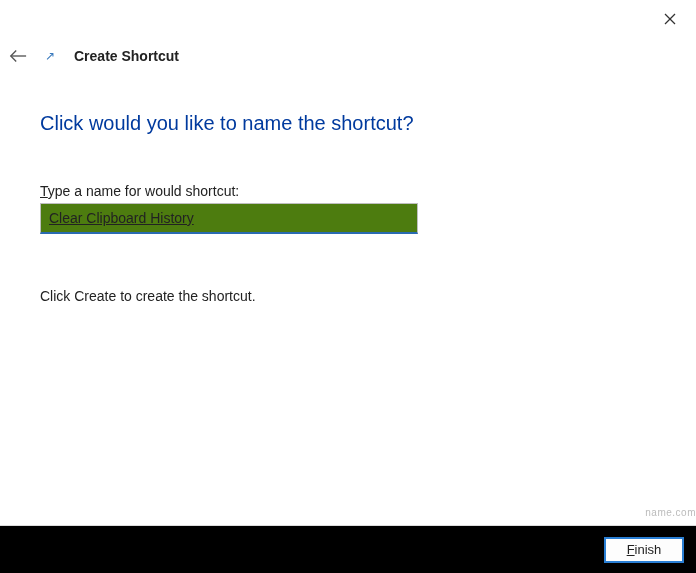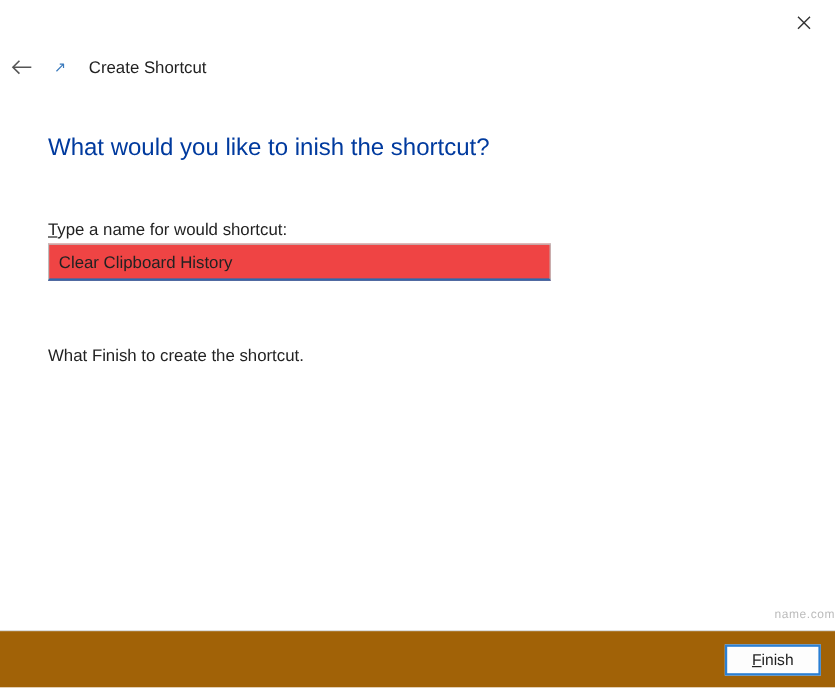--- a/index.html
+++ b/index.html
@@ -55,63 +55,64 @@
       display: flex;
       align-items: center;
       justify-content: center;
       color: #3a7abd;
       font-size: 12px;
       margin-left: -4px;
     }
     .window-title {
       font-size: 14px;
       color: #222;
-      font-weight: 400;
+      font-weight: 700;
     }
     .content {
       padding: 44px 40px 0 40px;
     }
     .heading {
       font-size: 20px;
       color: #003a9e;
       font-weight: 400;
       margin-bottom: 48px;
     }
     .input-label {
       font-size: 14px;
       color: #222;
       margin-bottom: 4px;
       display: block;
     }
     .input-label .underline-letter {
       text-decoration: underline;
     }
     .text-input {
-      width: 419px;
+      width: 378px;
       padding: 6px 8px;
       font-size: 14px;
       font-family: inherit;
       border: 1px solid #bfbfbf;
       border-bottom: 2px solid #2a6bb0;
       outline: none;
       color: #222;
-      background: #ef4444;
+      background: #4d7c0f;
+      text-decoration: underline;
     }
     .instruction {
       font-size: 14px;
       color: #222;
       margin-top: 54px;
     }
     .footer {
       position: absolute;
       bottom: 0;
       left: 0;
       right: 0;
       height: 48px;
-      background: #a16207;
+      background: #000000;
       border-top: 1px solid #dcdcdc;
       display: flex;
       align-items: center;
       justify-content: flex-end;
       padding-right: 12px;
       gap: 8px;
     }
     .btn {
       min-width: 80px;
       height: 26px;
@@ -156,28 +157,28 @@
     <svg viewBox="0 0 20 14">
       <line x1="2" y1="7" x2="19" y2="7" stroke="#555" stroke-width="1.5"></line>
       <polyline points="8,1 2,7 8,13" fill="none" stroke="#555" stroke-width="1.5"></polyline>
     </svg>
   </div>
   <span class="shortcut-icon">↗</span>
   <span class="window-title">Create Shortcut</span>
 </div>
 
 <div class="content">
-  <h1 class="heading">What would you like to inish the shortcut?</h1>
+  <h1 class="heading">Click would you like to name the shortcut?</h1>
 
   <label class="input-label">
     <span class="underline-letter">T</span><span>ype a name for would shortcut:</span>
   </label>
   <input type="text" class="text-input" value="Clear Clipboard History" style="">
 
-  <p class="instruction">What Finish to create the shortcut.</p>
+  <p class="instruction">Click Create to create the shortcut.</p>
 </div>
 
 <div class="watermark">name.com</div>
 
 <div class="footer">
   <button class="btn btn-primary">
     <span class="underline-letter">F</span><span>inish</span>
   </button>
 </div>
 

